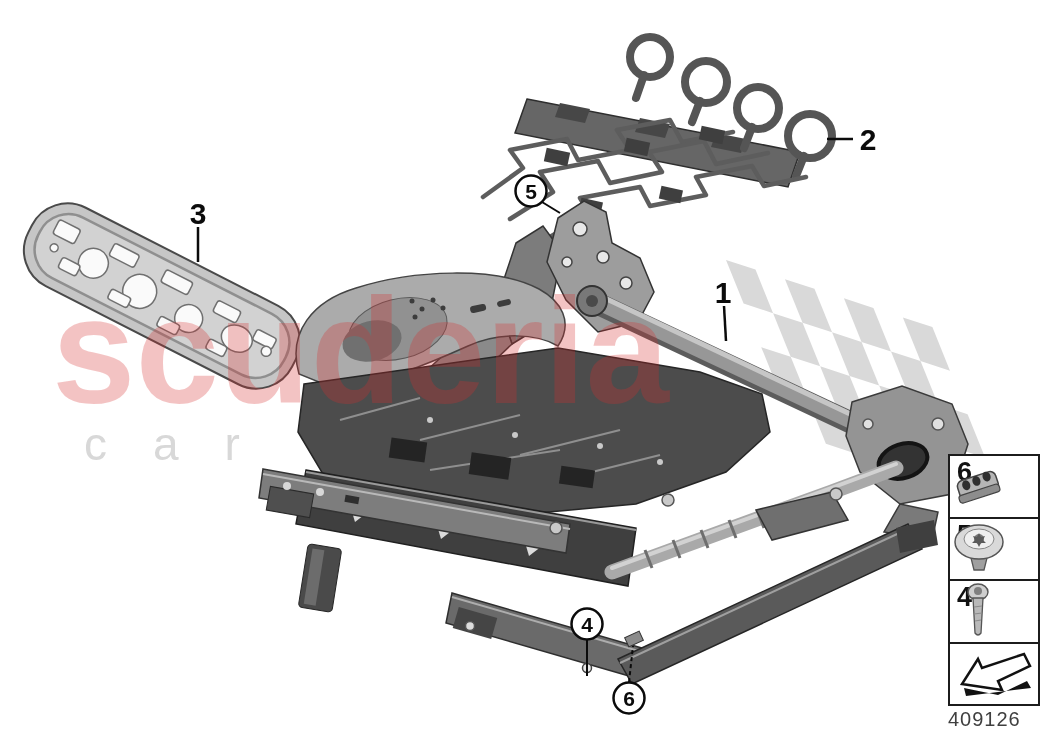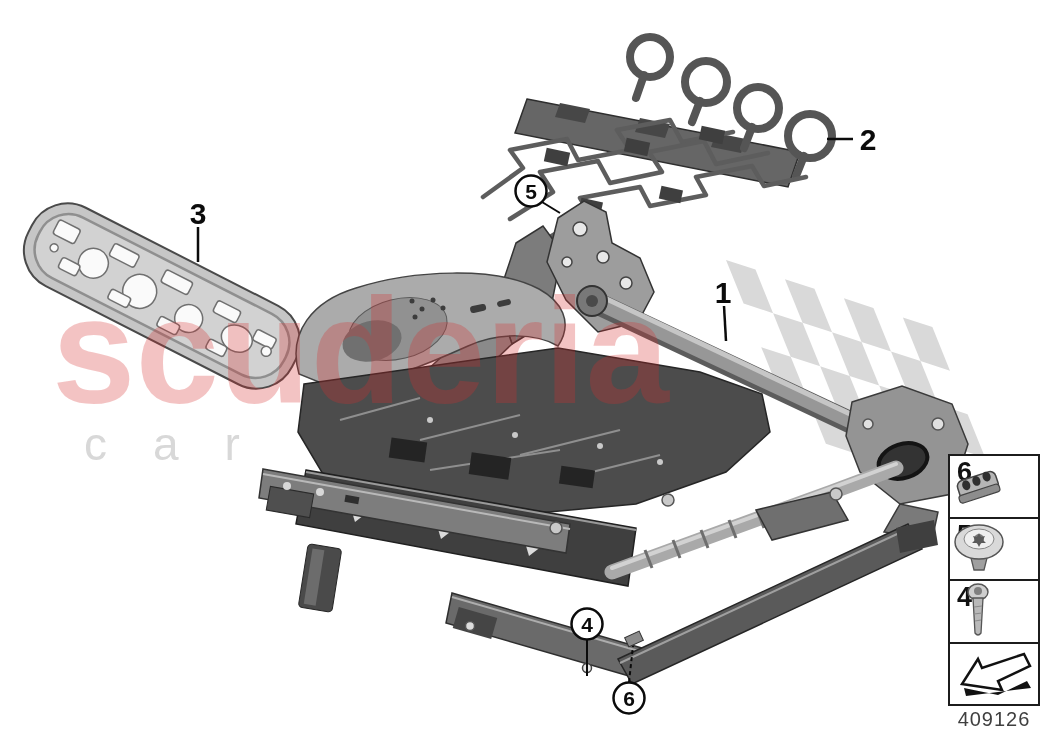--- a/index.html
+++ b/index.html
@@ -16,21 +16,21 @@
   .legend .cell{
     position:relative;flex:1;border-bottom:2px solid #1c1c1c;box-sizing:border-box;
   }
   .legend .cell:last-child{border-bottom:none;}
   .legend .num{
     position:absolute;left:7px;top:1px;font-size:27px;font-weight:bold;color:#111;
   }
   .legend .icon{position:absolute;right:3px;top:50%;transform:translateY(-50%);}
   .legend .icon.full{left:4px;right:auto;}
   .partnum{
-    position:absolute;left:948px;top:708px;width:92px;text-align:center;
+    position:absolute;left:948px;top:708px;width:92px;
     font-size:20px;color:#3f3f3f;letter-spacing:1px;
   }
   text.callout-big{font-size:30px;font-weight:bold;fill:#0b0b0b;}
   text.callout-circ{font-size:21px;font-weight:bold;fill:#0b0b0b;}
 </style>
 </head>
 <body>
 
 <div class="stage">
 

